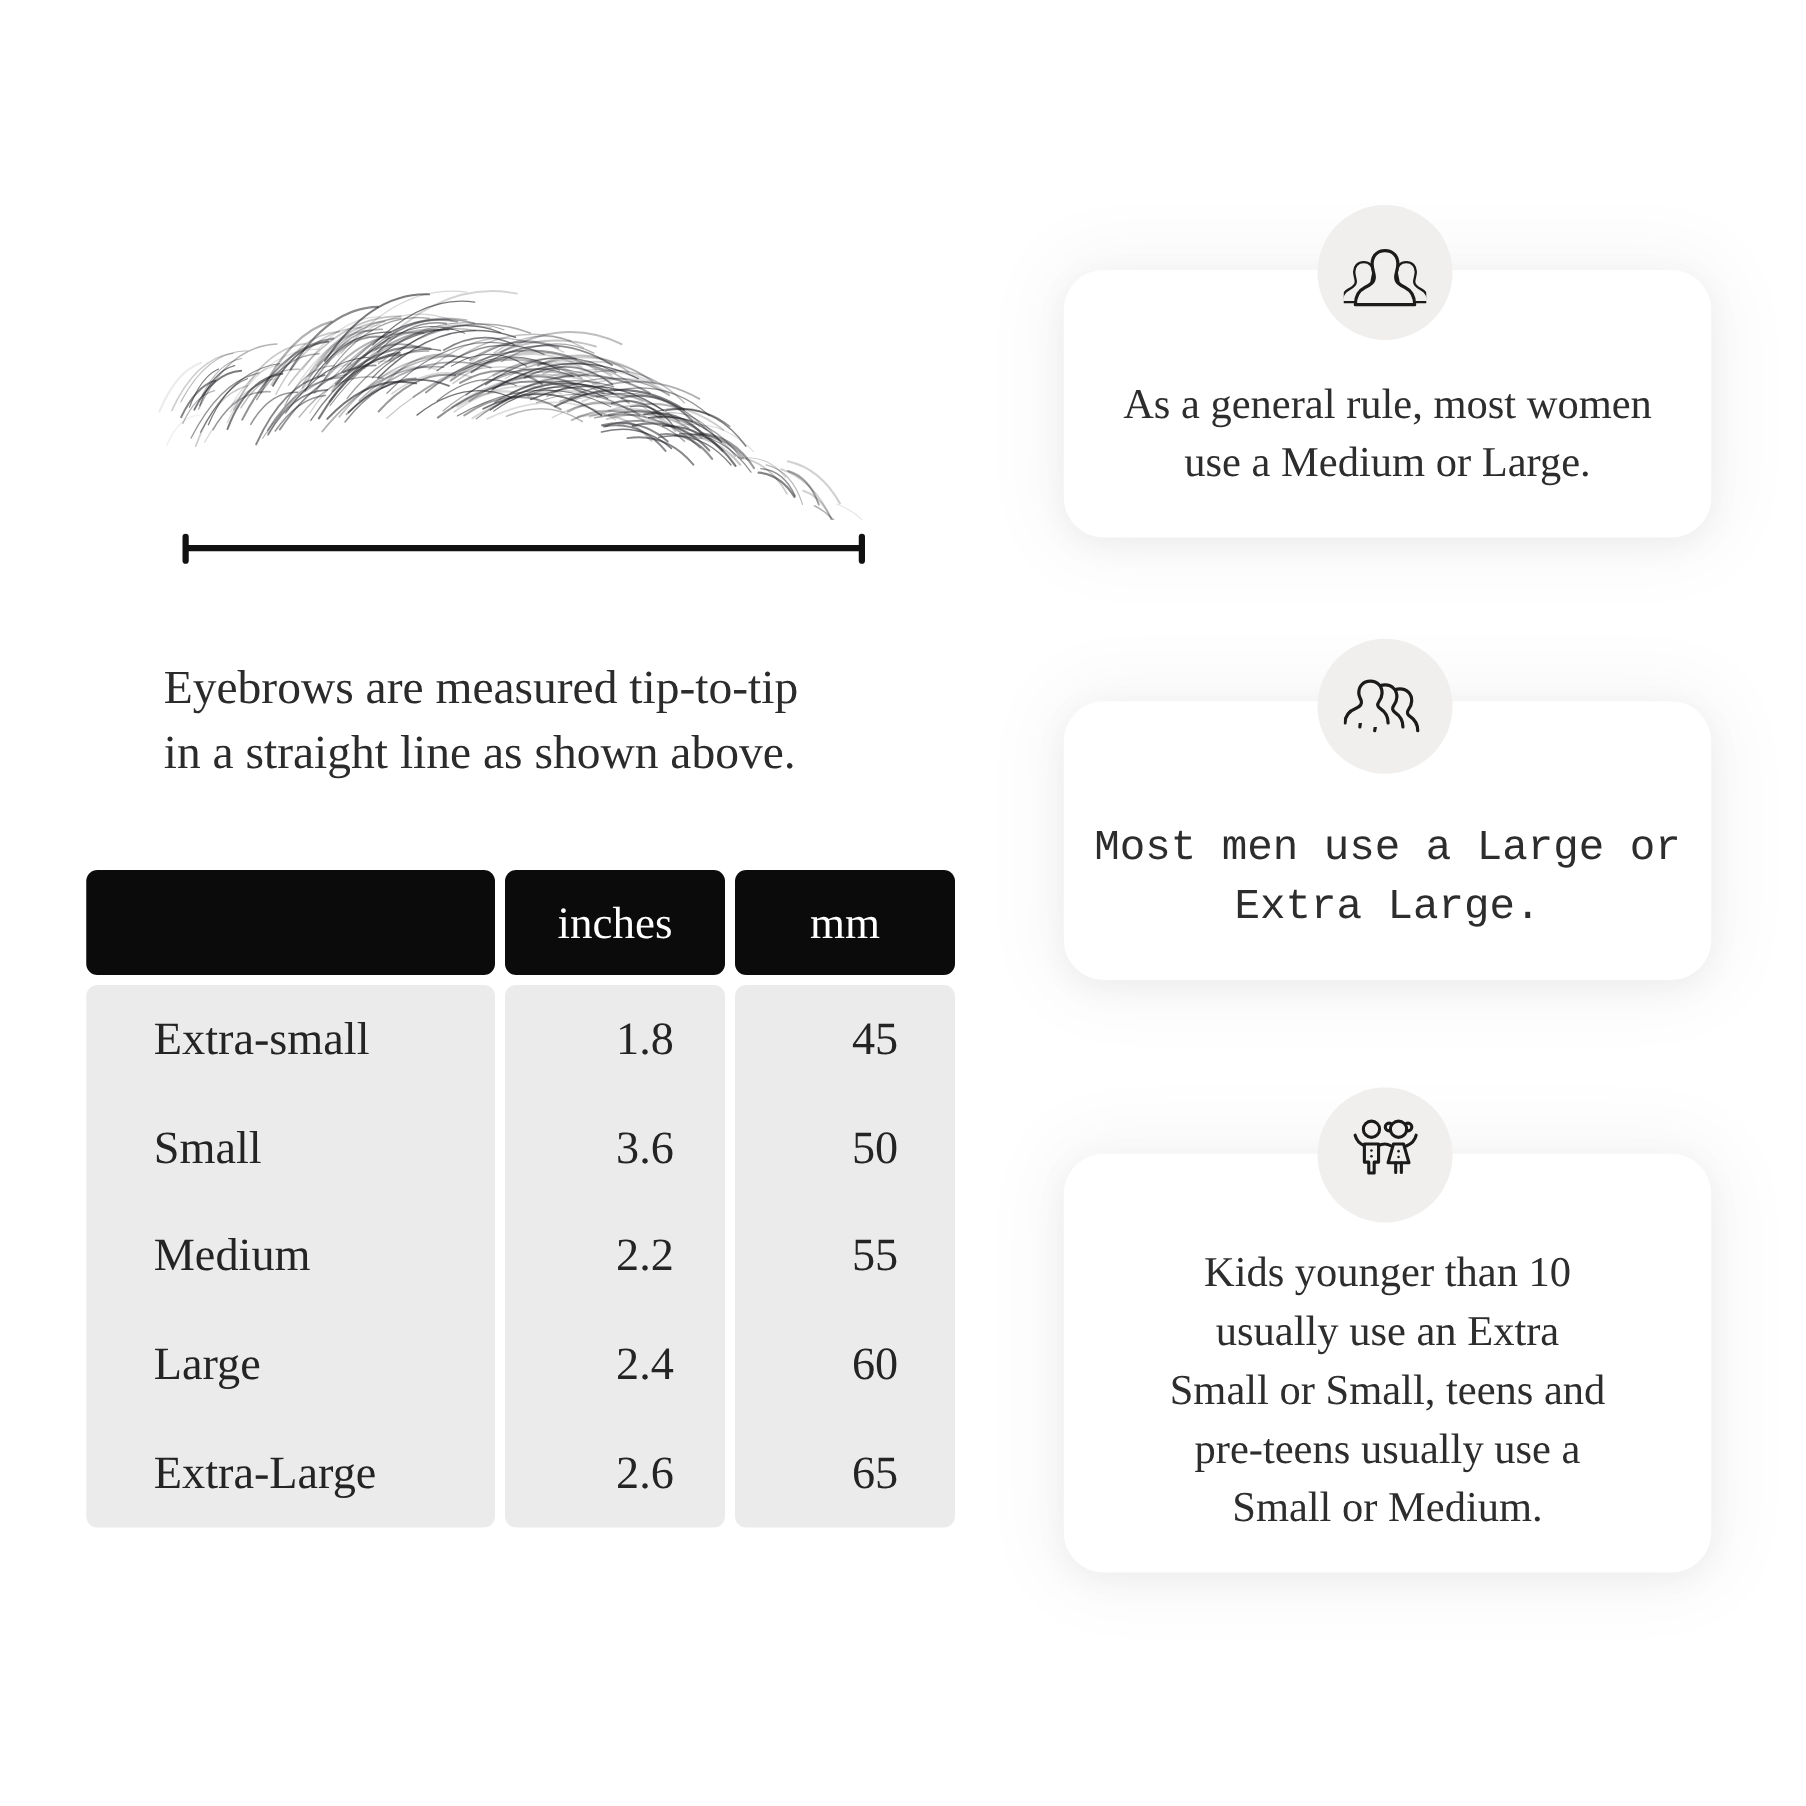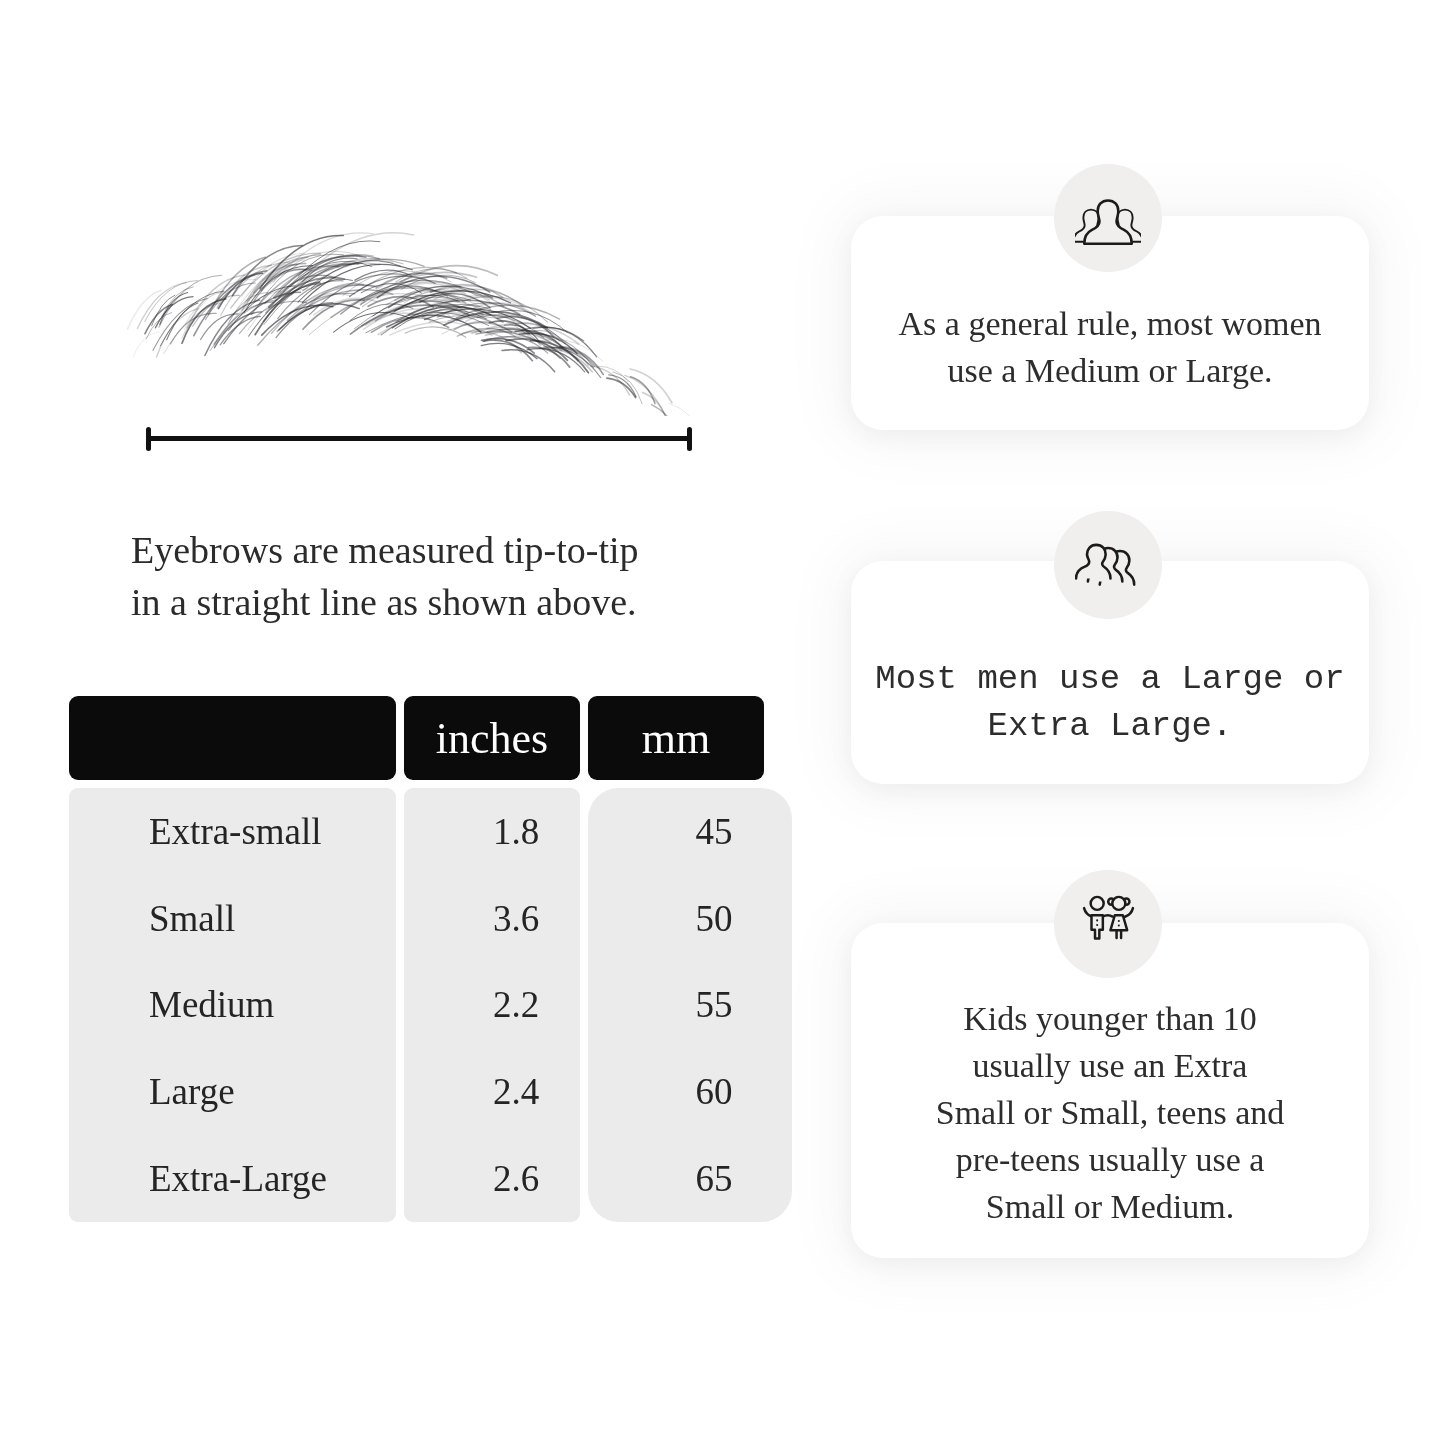--- a/index.html
+++ b/index.html
@@ -18,31 +18,31 @@
   .mline{left:146px;top:427px;width:546px;height:24px;}
   .mline .bar{position:absolute;left:2px;right:2px;top:9px;height:5px;background:#111;border-radius:3px;}
   .mline .cap{position:absolute;top:0;width:5px;height:24px;background:#111;border-radius:3px;}
   .cap-left{left:0;} .cap-right{right:0;}
 
   .caption{left:131px;top:492px;width:620px;font-size:38px;line-height:52px;color:#2b2b2b;margin-top:32px;}
   .caption span{display:block;}
 
   
   .th{top:696px;height:84px;background:#0b0b0b;border-radius:9px;color:#ffffff;
-      display:flex;align-items:center;justify-content:center;font-size:44px;}
+      display:flex;align-items:center;justify-content:center;font-size:36px;}
   #th1{left:69px;width:327px;}
   #th2{left:404px;width:176px;}
   #th3{left:588px;width:176px;}
 
   .tcol{top:788px;height:434px;background:#ebebeb;border-radius:9px;display:flex;flex-direction:column;}
   #tc1{left:69px;width:327px;}
   #tc2{left:404px;width:176px;}
-  #tc3{left:588px;width:204px;border-radius:31px;}
+  #tc3{left:588px;width:176px;}
   .tcell{flex:1;display:flex;align-items:center;font-size:37px;color:#242424;}
-  #tc1 .tcell{padding-left:80px;}
+  #tc1 .tcell{padding-left:54px;}
   #tc2 .tcell,#tc3 .tcell{justify-content:center;padding-left:48px;}
 
   
   .card{left:851px;width:518px;background:#ffffff;border-radius:32px;
         box-shadow:0 6px 26px rgba(0,0,0,.05), 0 0 60px 18px rgba(0,0,0,.035);
         display:flex;flex-direction:column;align-items:center;justify-content:flex-end;
         text-align:center;}
   #card1{top:216px;height:214px;}
   #card2{top:561px;height:223px;}
   #card3{top:923px;height:335px;}

